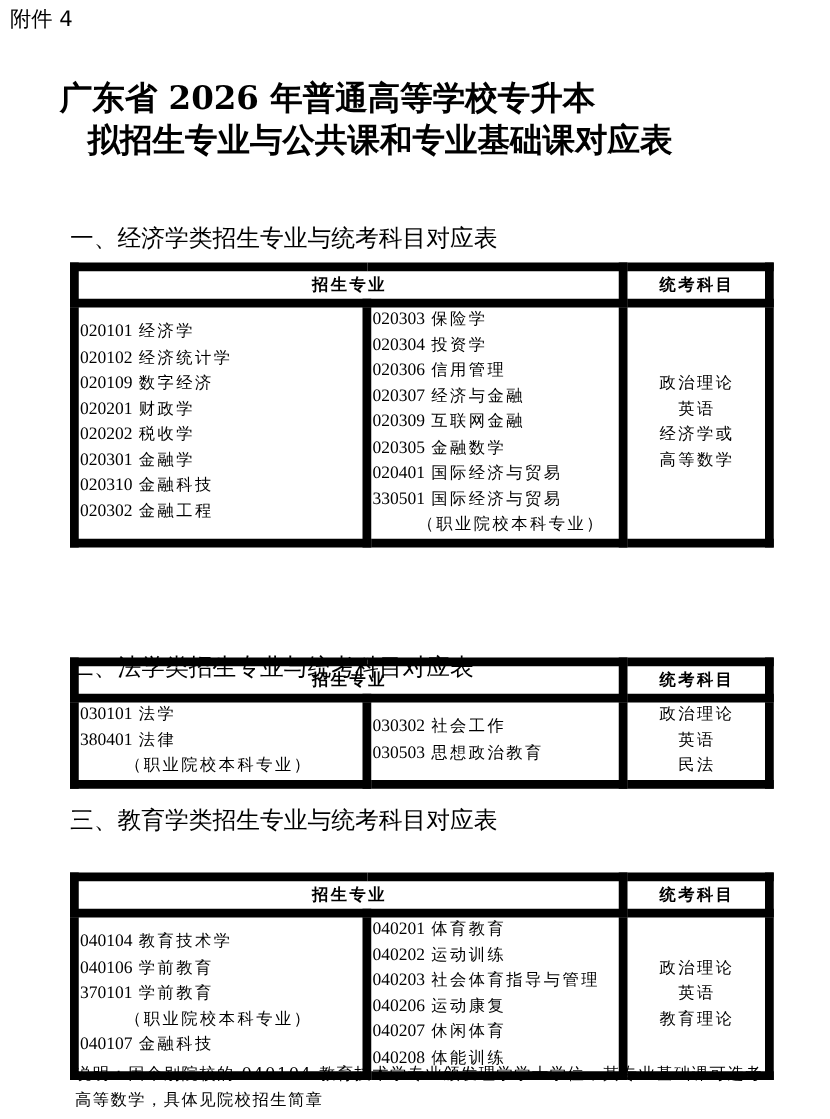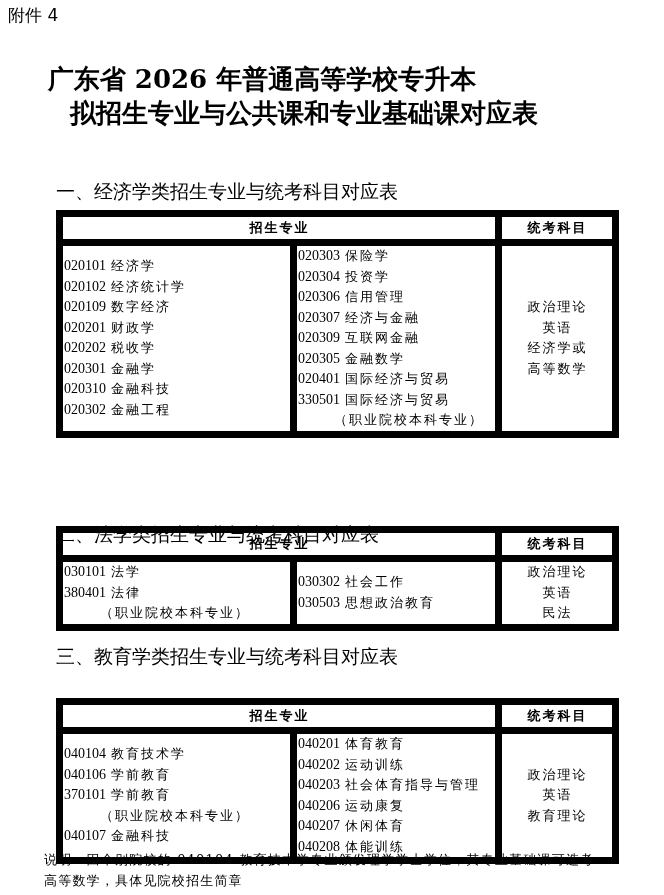--- a/index.html
+++ b/index.html
@@ -12,21 +12,21 @@
   .t2 { top:96px;margin-left:42px; }
   .section { position:absolute; left:56px; font-family:"DejaVu Sans", sans-serif; font-size:19px; line-height:24px; }
   table.grid { position:absolute; left:56px; width:556px; border-collapse:collapse; table-layout:fixed; }
   table.grid td { border:7px solid #000000; vertical-align:middle; padding:0 0 0 1px; font-size:13px; }
   td.hd { text-align:center; font-weight:bold; font-size:13.5px; letter-spacing:2px; height:22px; }
   td.subj { text-align:center; line-height:20px; letter-spacing:2px; }
   .row { white-space:nowrap; line-height:20.5px; }
   .code { font-family:"Liberation Serif", serif; font-size:14px; }
   .name { letter-spacing:2px; margin-left:5px; }
   .note { letter-spacing:2px;padding-left:36px; }
-  .remark { position:absolute; left:44px; top:849px; width:560px; font-size:13px; line-height:21px; letter-spacing:1.2px; }
+  .remark { position:absolute; left:60px; top:849px; width:560px; font-size:13px; line-height:21px; letter-spacing:1.2px; }
 </style>
 </head>
 <body>
 
 <div class="attach">附件 4</div>
 <div class="title t1">广东省 2026 年普通高等学校专升本</div>
 <div class="title t2">拟招生专业与公共课和专业基础课对应表</div>
 
 <div class="section" style="top:179px;">一、经济学类招生专业与统考科目对应表</div>
 <table class="grid" style="top:210px;">

